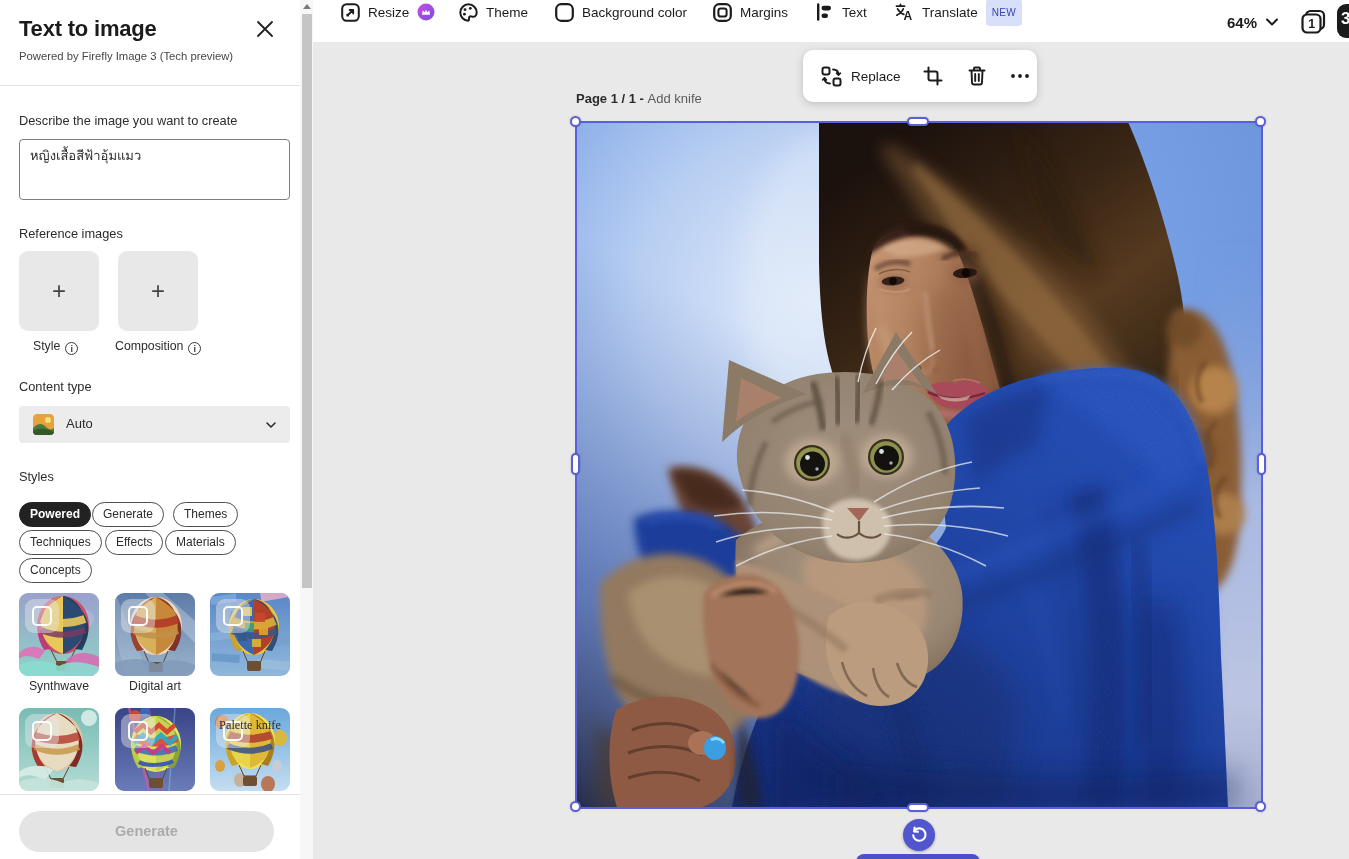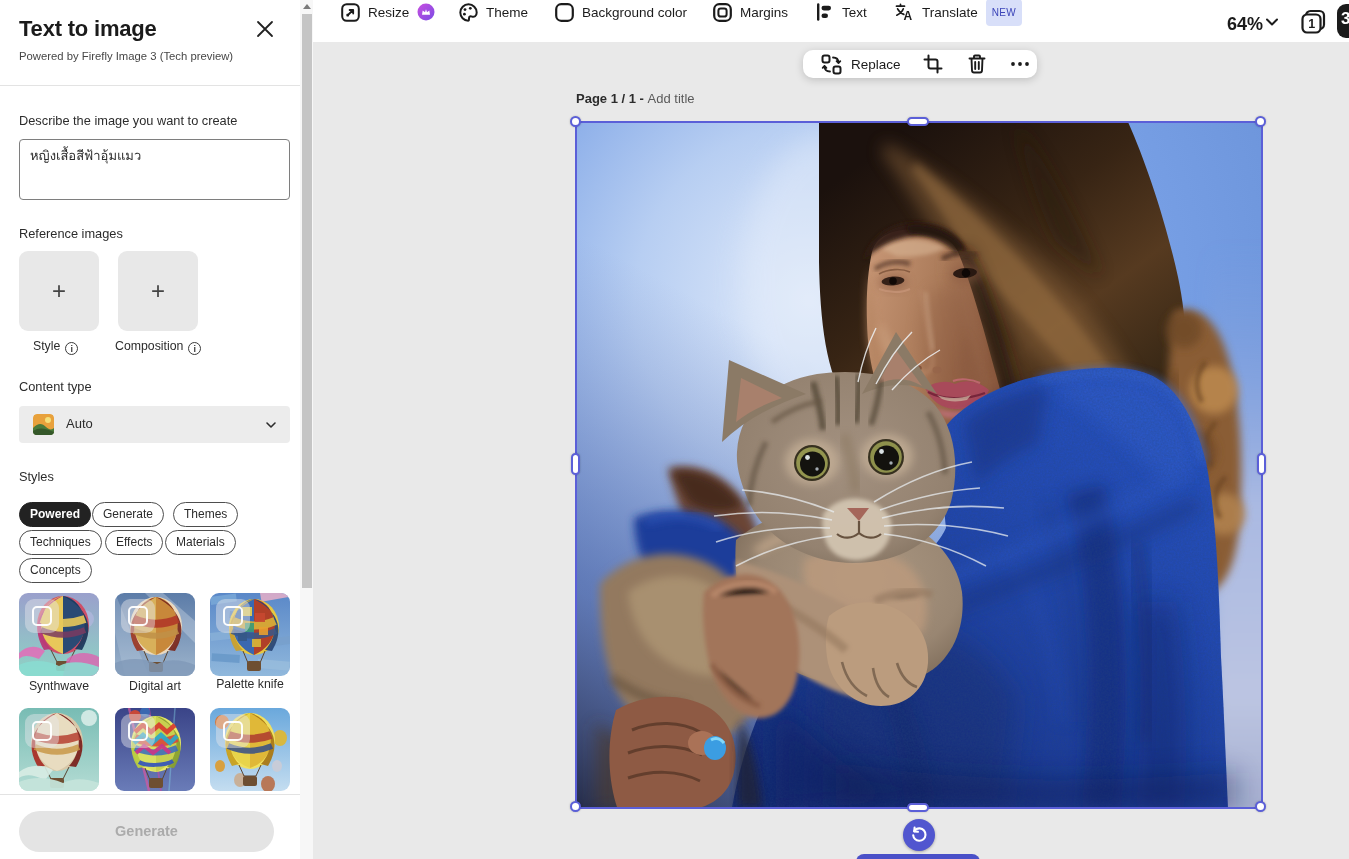--- a/index.html
+++ b/index.html
@@ -33,47 +33,47 @@
 
 
 .scrollbar { position:absolute; left:300px; top:0; width:13px; height:859px; background:#f7f7f7; z-index:6; }
 .scroll-thumb { position:absolute; left:1.5px; top:14px; width:10px; height:574px; background:#c5c5c5; }
 .scroll-up { position:absolute; left:3px; top:4px; width:0; height:0; border-left:4px solid transparent; border-right:4px solid transparent; border-bottom:5px solid #7a7a7a; }
 
 
 .topbar { position:absolute; left:313px; top:0; width:1036px; height:42px; background:#fff; z-index:4; }
 .tb-item { position:absolute; top:0; height:24px; display:flex; align-items:center; gap:8px; font-size:13.5px; color:#1b1b1b; }
 .newbadge { background:#d8dff9; color:#3b44b8; font-size:10px; font-weight:normal; padding:8px 6px; border-radius:4px; letter-spacing:.3px; }
-.zoom { position:absolute; left:1227px; top:14px; font-size:18px; color:#1b1b1b; font-weight:bold; z-index:6; }
+.zoom { position:absolute; left:1227px; top:14px; font-size:15px; color:#1b1b1b; font-weight:bold; z-index:6; }
 .corner-btn { position:absolute; left:1337px; top:4px; width:34px; height:34px; background:#1b1b1b; border-radius:9px; z-index:6; }
 
 
 .canvas { position:absolute; left:313px; top:42px; width:1036px; height:817px; background:#e9e9e9; }
 .page-label { position:absolute; left:576px; top:91px; font-size:13px; color:#333; }
 .page-label b { color:#2c2c2c; }
 .page-label span { color:#5a5a5a; }
 
 .imgbox { position:absolute; left:576px; top:122px; width:686px; height:686px; }
 .selrect { position:absolute; left:-1px; top:-1px; width:688px; height:688px; border:2px solid #5b5fd8; pointer-events:none; box-sizing:border-box; }
 .handle-c { position:absolute; width:11px; height:11px; border-radius:50%; background:#fff; border:2px solid #5b5fd8; box-shadow:0 0 2px rgba(0,0,0,.25); }
 .handle-p { position:absolute; width:22px; height:9px; border-radius:5px; background:#fff; border:2px solid #5b5fd8; box-shadow:0 0 2px rgba(0,0,0,.25); }
 .handle-pv { position:absolute; width:9px; height:22px; border-radius:5px; background:#fff; border:2px solid #5b5fd8; box-shadow:0 0 2px rgba(0,0,0,.25); }
 .rotate-btn { position:absolute; left:903px; top:819px; width:32px; height:32px; border-radius:50%; background:#5156cf; box-shadow:0 1px 3px rgba(0,0,0,.3); }
 .bottom-pill { position:absolute; left:856px; top:854px; width:124px; height:30px; background:#4a50c8; border-radius:8px; }
 
 
-.float-tb { position:absolute; left:803px; top:50px; width:234px; height:28px; background:#fff; border-radius:10px; box-shadow:0 2px 8px rgba(0,0,0,.18); display:flex; align-items:center; z-index:3; }
+.float-tb { position:absolute; left:803px; top:50px; width:234px; height:52px; background:#fff; border-radius:10px; box-shadow:0 2px 8px rgba(0,0,0,.18); display:flex; align-items:center; z-index:3; }
 .float-tb .lbl { font-size:13.5px; color:#1b1b1b; }
 </style>
 </head>
 <body>
 <div class="app">
 
 <div class="canvas"></div>
-<div class="page-label"><b>Page 1 / 1 - </b><span>Add title</span></div>
+<div class="page-label"><b>Page 1 / 1 - </b><span>Add knife</span></div>
 
 <div class="imgbox">
   <svg id="photo" width="686" height="686" viewBox="0 0 686 686">
   <defs>
     <radialGradient id="bgr" cx="0.34" cy="0.26" r="0.85">
       <stop offset="0" stop-color="#e0eafa"></stop>
       <stop offset="0.3" stop-color="#b7cef2"></stop>
       <stop offset="0.62" stop-color="#769ee4"></stop>
       <stop offset="1" stop-color="#6890d6"></stop>
     </radialGradient>
@@ -602,21 +602,21 @@
     <path d="M40,5 C15,12 14,40 29,56 L22,58 C11,39 12,19 40,5 Z" fill="#c8a020" opacity="0.95"></path>
     <path d="M40,5 C65,12 66,40 51,56 L58,58 C69,39 68,19 40,5 Z" fill="#a87818" opacity="0.95"></path>
     <path d="M19,27 C32,32 48,32 61,27" stroke="#b04030" stroke-width="8" fill="none" opacity="0.9"></path>
     <path d="M18,38 C32,44 48,44 62,38" stroke="#344e88" stroke-width="6" fill="none" opacity="0.85"></path>
     <path d="M29,57 L34,68 L46,68 L51,57" stroke="#5a4430" stroke-width="1" fill="none"></path>
     <rect x="33" y="68" width="14" height="10" rx="2" fill="#6e4f32"></rect>
 
     </svg><div class="sty-ico"></div></div>
   <div class="sty-label" style="left:14px; top:679px;">Synthwave</div>
   <div class="sty-label" style="left:110px; top:679px;">Digital art</div>
-  <div class="sty-label" style="left:205px; top:677px;">Palette knife</div>
+  <div class="sty-label" style="left:205px; top:718px;font-family:Liberation Serif, serif;">Palette knife</div>
   <div class="gen-div"></div>
   <div class="gen-btn">Generate</div>
 </div>
 <div class="scrollbar">
       <div class="scroll-thumb"></div>
       <div class="scroll-up"></div>
     </div>
 
 </div>
 

